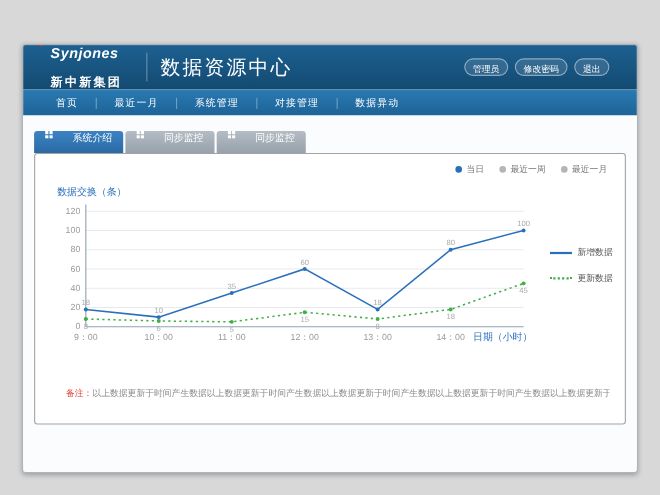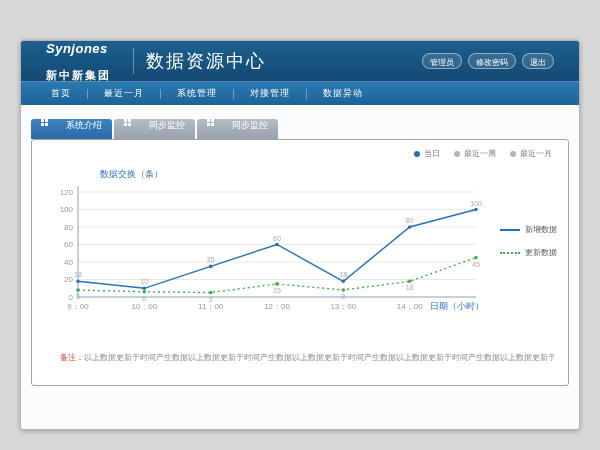--- a/index.html
+++ b/index.html
@@ -52,21 +52,21 @@
   .tab svg { width:7px; height:7px; display:block; }
   .panel {
     position:absolute; left:10px; right:10px; top:34px; height:247px;
     background:#fff; border:1px solid #a3a3a3; border-radius:3px; overflow:hidden;
   }
   
   .filters { position:absolute; top:8px; right:16px; display:flex; gap:14px; align-items:center; }
   .filter { display:flex; align-items:center; gap:4px; font-size:8px; color:#777; cursor:pointer; }
   .fdot { width:6px; height:6px; border-radius:50%; background:#bbb; }
   
-  .ylabel { position:absolute; left:20px; top:28px; font-size:9px; color:#2a6fbb;margin-left:48px; }
+  .ylabel { position:absolute; left:20px; top:28px; font-size:9px; color:#2a6fbb; }
   .xlabel { position:absolute; left:398px; top:160px; font-size:9px; color:#2a6fbb; }
   #chart-svg { position:absolute; left:18px; top:40px; }
   #chart-svg text { font-family:"Liberation Sans","DejaVu Sans",sans-serif; }
   
   .series-legend { position:absolute; left:468px; top:84px; }
   .series-row { display:flex; align-items:center; gap:5px; font-size:8px; color:#555; margin-bottom:12px; cursor:pointer; }
   .series-sample { width:20px; height:0; border-top:2px solid #888; }
   
   .note {
     position:absolute; left:28px; right:14px; top:212px;

